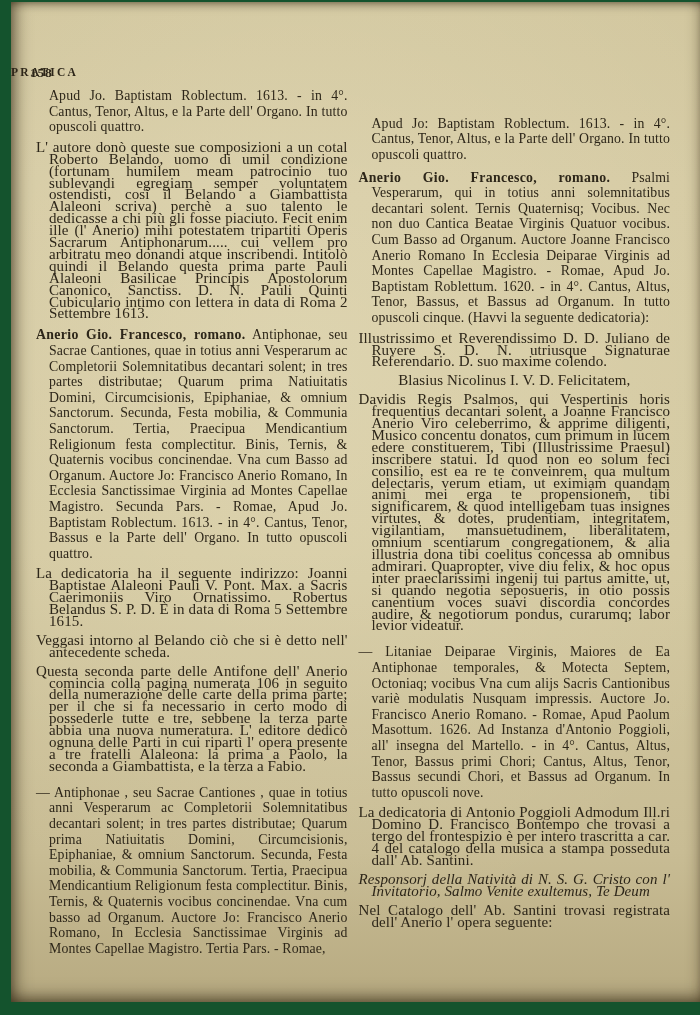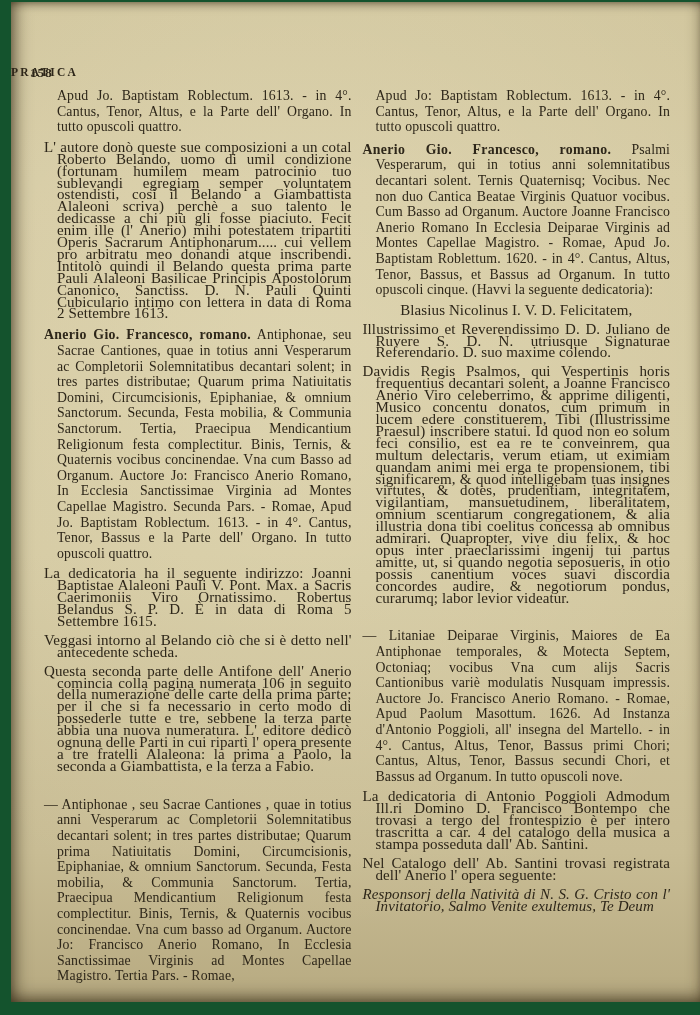--- a/index.html
+++ b/index.html
@@ -14,30 +14,30 @@
       inset 10px 0 18px -8px rgba(35,25,8,.7),
       inset -6px 0 16px -9px rgba(55,40,15,.5),
       inset 0 8px 10px -8px rgba(35,25,8,.55),
       inset 0 -12px 18px -9px rgba(35,25,8,.6);
     overflow:hidden;
     color:var(--ink,#2d2619);
   }
   .running-head{position:relative;height:86px;}
   .page-num{position:absolute;left:19px;top:63px;font-size:13.5px;font-weight:bold;letter-spacing:.8px;}
   .running-title{position:absolute;left:0;right:40px;top:64px;text-align:left;font-size:11.5px;font-weight:bold;letter-spacing:2.2px;}
-  .columns{display:flex;gap:11px;padding:0 30px 0 33px;}
+  .columns{display:flex;gap:11px;padding:0 30px 0 25px;align-items:center;}
   .col{flex:1 1 0;min-width:0;}
   .col > *{margin:0 0 7px 0;}
   p{text-align:justify;}
   .body{font-size:13.8px;line-height:15.6px;letter-spacing:.15px;}
   .note{font-size:15px;line-height:11.9px;letter-spacing:.1px;}
   .hang{padding-left:13px;text-indent:-13px;}
   .ind{padding-left:13px;}
   .entry{margin-top:3px;}
-  .dash{margin-top:24px;}
+  .dash{margin-top:12px;}
   .lead{font-weight:bold;letter-spacing:.35px;}
   .centered{text-align:center;text-indent:0;padding-left:0;margin-top:3px;}
   .itl{font-style:italic;}
 </style>
 </head>
 <body>
 
 <div class="scan">
   <div class="page">
 
@@ -62,31 +62,31 @@
         <p class="note hang">Questa seconda parte delle Antifone dell' Anerio comincia colla pagina numerata 106 in seguito della numerazione delle carte della prima parte; per il che si fa necessario in certo modo di possederle tutte e tre, sebbene la terza parte abbia una nuova numeratura. L' editore dedicò ognuna delle Parti in cui ripartì l' opera presente a tre fratelli Alaleona: la prima a Paolo, la seconda a Giambattista, e la terza a Fabio.</p>
 
         <p class="body hang dash"><span>—</span> <span>Antiphonae , seu Sacrae Cantiones , quae in totius anni Vesperarum ac Completorii Solemnitatibus decantari solent; in tres partes distributae; Quarum prima Natiuitatis Domini, Circumcisionis, Epiphaniae, &amp; omnium Sanctorum. Secunda, Festa mobilia, &amp; Communia Sanctorum. Tertia, Praecipua Mendicantium Religionum festa complectitur. Binis, Ternis, &amp; Quaternis vocibus concinendae. Vna cum basso ad Organum. Auctore Jo: Francisco Anerio Romano, In Ecclesia Sanctissimae Virginis ad Montes Capellae Magistro. Tertia Pars. - Romae,</span></p>
       </div>
 
       <div class="col">
         <p class="body ind">Apud Jo: Baptistam Roblectum. 1613. - in 4°. Cantus, Tenor, Altus, e la Parte dell' Organo. In tutto opuscoli quattro.</p>
 
         <p class="body hang entry"><span class="lead">Anerio Gio. Francesco, romano.</span> <span>Psalmi Vesperarum, qui in totius anni solemnitatibus decantari solent. Ternis Quaternisq; Vocibus. Nec non duo Cantica Beatae Virginis Quatuor vocibus. Cum Basso ad Organum. Auctore Joanne Francisco Anerio Romano In Ecclesia Deiparae Virginis ad Montes Capellae Magistro. - Romae, Apud Jo. Baptistam Roblettum. 1620. - in 4°. Cantus, Altus, Tenor, Bassus, et Bassus ad Organum. In tutto opuscoli cinque. (Havvi la seguente dedicatoria):</span></p>
 
+        <p class="note hang">Illustrissimo et Reverendissimo D. D. Juliano de Ruvere S. D. N. utriusque Signaturae Referendario. D. suo maxime colendo.</p>
+
         <p class="note centered">Blasius Nicolinus I. V. D. Felicitatem,</p>
-
-        <p class="note hang">Illustrissimo et Reverendissimo D. D. Juliano de Ruvere S. D. N. utriusque Signaturae Referendario. D. suo maxime colendo.</p>
 
         <p class="note hang">Davidis Regis Psalmos, qui Vespertinis horis frequentius decantari solent, a Joanne Francisco Anerio Viro celeberrimo, &amp; apprime diligenti, Musico concentu donatos, cum primum in lucem edere constituerem, Tibi (Illustrissime Praesul) inscribere statui. Id quod non eo solum feci consilio, est ea re te conveinrem, qua multum delectaris, verum etiam, ut eximiam quandam animi mei erga te propensionem, tibi significarem, &amp; quod intelligebam tuas insignes virtutes, &amp; dotes, prudentiam, integritatem, vigilantiam, mansuetudinem, liberalitatem, omnium scentiarum congregationem, &amp; alia illustria dona tibi coelitus concessa ab omnibus admirari. Quapropter, vive diu felix, &amp; hoc opus inter praeclarissimi ingenij tui partus amitte, ut, si quando negotia seposueris, in otio possis canentium voces suavi discordia concordes audire, &amp; negotiorum pondus, curarumq; labor levior videatur.</p>
 
         <p class="body hang dash"><span>—</span> <span>Litaniae Deiparae Virginis, Maiores de Ea Antiphonae temporales, &amp; Motecta Septem, Octoniaq; vocibus Vna cum alijs Sacris Cantionibus variè modulatis Nusquam impressis. Auctore Jo. Francisco Anerio Romano. - Romae, Apud Paolum Masottum. 1626. Ad Instanza d'Antonio Poggioli, all' insegna del Martello. - in 4°. Cantus, Altus, Tenor, Bassus primi Chori; Cantus, Altus, Tenor, Bassus secundi Chori, et Bassus ad Organum. In tutto opuscoli nove.</span></p>
 
         <p class="note hang">La dedicatoria di Antonio Poggioli Admodum Ill.ri Domino D. Francisco Bontempo che trovasi a tergo del frontespizio è per intero trascritta a car. 4 del catalogo della musica a stampa posseduta dall' Ab. Santini.</p>
 
 
+        <p class="note hang itl">Responsorj della Natività di N. S. G. Cristo con l' Invitatorio, Salmo Venite exultemus, Te Deum</p>
+
         <p class="note hang">Nel Catalogo dell' Ab. Santini trovasi registrata dell' Anerio l' opera seguente:</p>
-
-        <p class="note hang itl">Responsorj della Natività di N. S. G. Cristo con l' Invitatorio, Salmo Venite exultemus, Te Deum</p>
       </div>
 
     </div>
   </div>
 </div>
 
 </body></html>

